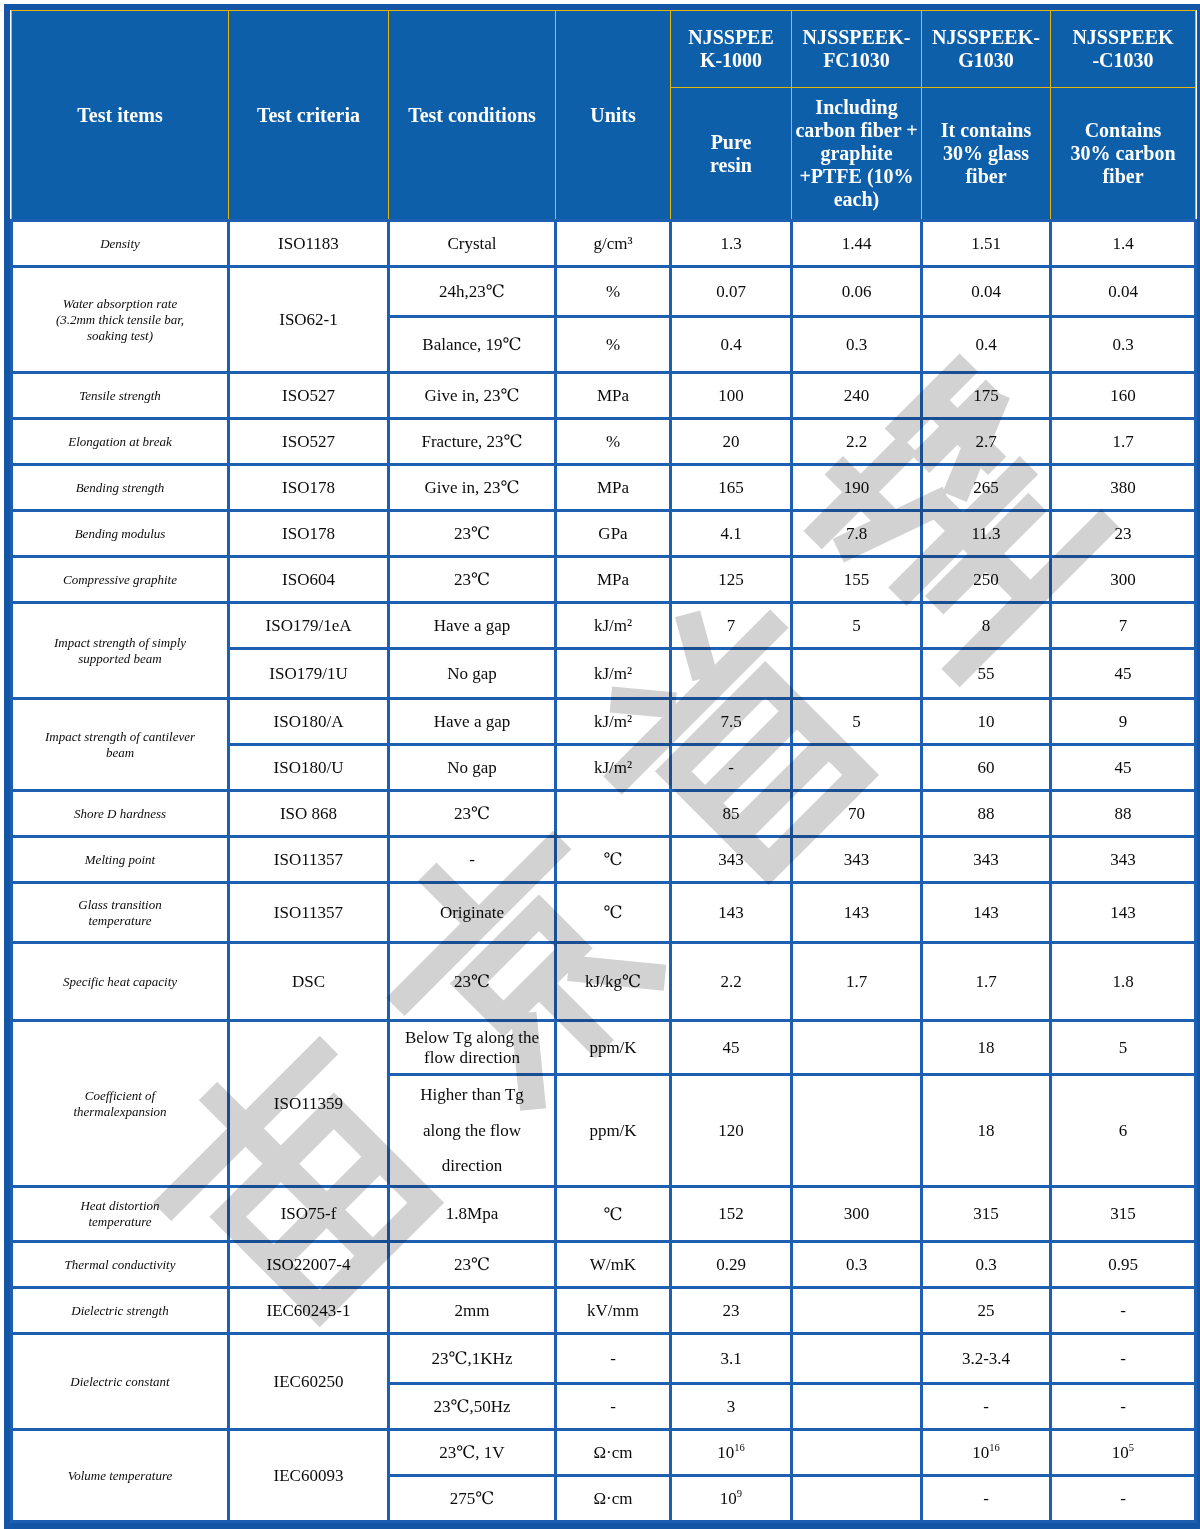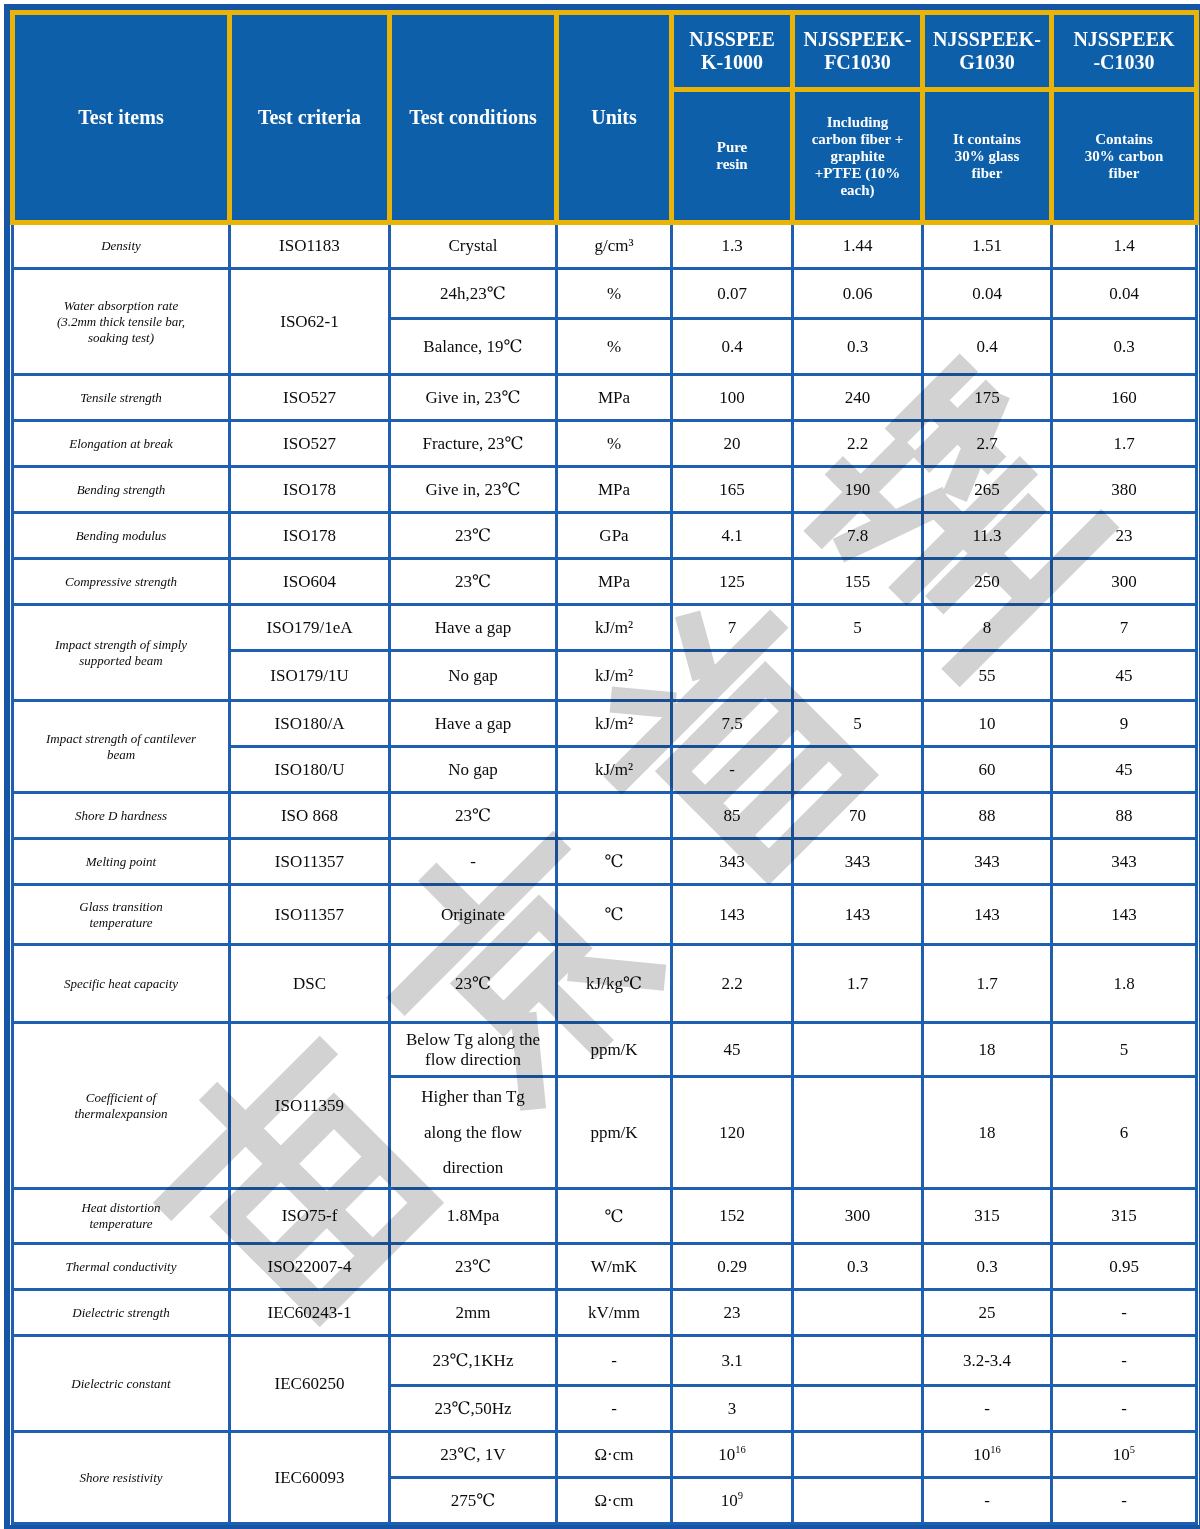--- a/index.html
+++ b/index.html
@@ -15,31 +15,31 @@
     background:#ffffff;
   }
   table{
     border-collapse:collapse;
     table-layout:fixed;
     width:1184px;
   }
   th{
     background:#0e5fa9;
     color:#ffffff;
-    border:5px solid #eab308;
+    border:1px solid #eab308;
     font-weight:bold;
     white-space:pre-line;
     text-align:center;
     vertical-align:middle;
     padding:2px;
   }
   thead tr:nth-child(1) th{font-size:20px;}
   thead tr:nth-child(1){height:77px;}
   thead tr:nth-child(2){height:133px;}
-  thead tr:nth-child(2) th{font-size:15px;}
+  thead tr:nth-child(2) th{font-size:20px;}
   th.prod-name{font-size:19px;}
   td{
     border:3px solid #1f5fb2;
     text-align:center;
     vertical-align:middle;
     font-size:17px;
     color:#0b0b0b;
     padding:1px 3px;
     background:transparent;
   }
@@ -174,21 +174,21 @@
             <td class="item">Bending modulus</td>
             <td>ISO178</td>
             <td>23℃</td>
             <td>GPa</td>
             <td>4.1</td>
             <td>7.8</td>
             <td>11.3</td>
             <td>23</td>
           </tr>
           <tr>
-            <td class="item">Compressive strength</td>
+            <td class="item">Compressive graphite</td>
             <td>ISO604</td>
             <td>23℃</td>
             <td>MPa</td>
             <td>125</td>
             <td>155</td>
             <td>250</td>
             <td>300</td>
           </tr>
           <tr>
             <td rowspan="2" class="item">Impact strength of simply<br>supported beam</td>
@@ -328,21 +328,21 @@
           </tr>
           <tr>
             <td>23℃,50Hz</td>
             <td>-</td>
             <td>3</td>
             <td></td>
             <td>-</td>
             <td>-</td>
           </tr>
           <tr>
-            <td rowspan="2" class="item">Shore resistivity</td>
+            <td rowspan="2" class="item">Volume temperature</td>
             <td rowspan="2">IEC60093</td>
             <td>23℃, 1V</td>
             <td>Ω·cm</td>
             <td>10<sup>16</sup></td>
             <td></td>
             <td>10<sup>16</sup></td>
             <td>10<sup>5</sup></td>
           </tr>
           <tr>
             <td>275℃</td>

